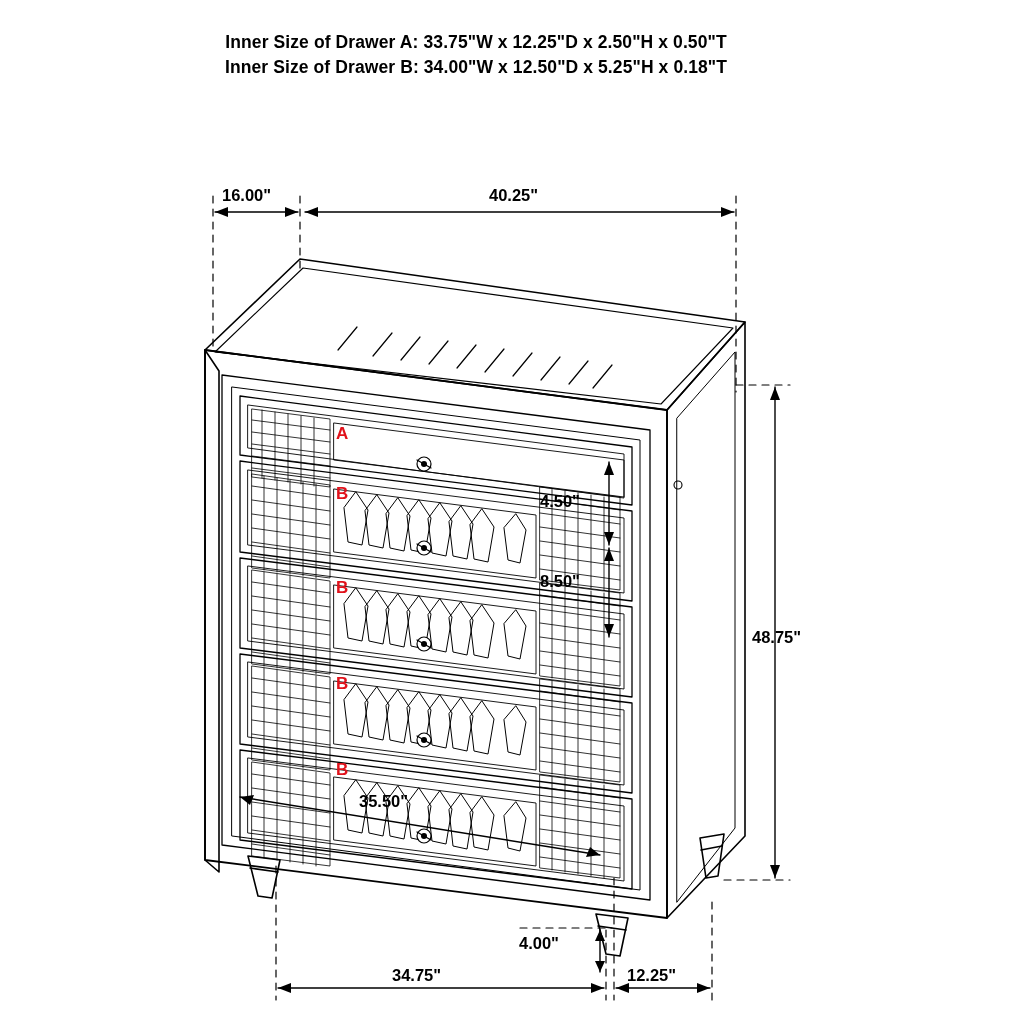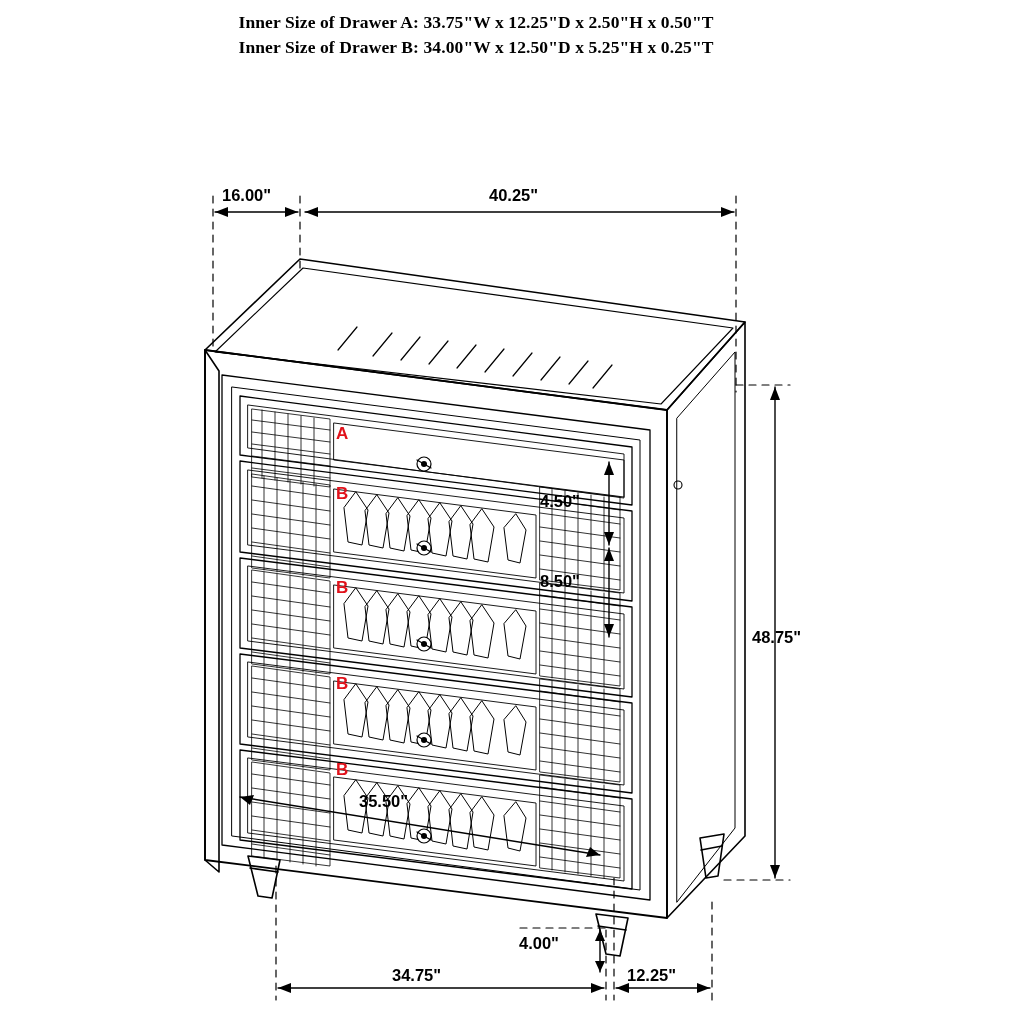--- a/index.html
+++ b/index.html
@@ -15,24 +15,23 @@
     overflow: hidden;
   }
   #stage {
     position: relative;
     width: 1024px;
     height: 1024px;
   }
   .header-block {
     position: absolute;
     left: 0;
-    top: 10px;
+    top: 30px;
     width: 952px;
     text-align: center;
-    font-family: Liberation Serif, serif;
   }
   .header-line {
     font-size: 17.5px;
     font-weight: bold;
     color: #000000;
     line-height: 25px;
     letter-spacing: 0.1px;
     white-space: pre;
   }
   svg#drawing {
@@ -55,21 +54,21 @@
     white-space: nowrap;
   }
 </style>
 </head>
 <body>
 
 <div id="stage">
 
   <div class="header-block">
     <div class="header-line">Inner Size of Drawer A: 33.75"W x 12.25"D x 2.50"H x 0.50"T</div>
-    <div class="header-line">Inner Size of Drawer B: 34.00"W x 12.50"D x 5.25"H x 0.25"T</div>
+    <div class="header-line">Inner Size of Drawer B: 34.00"W x 12.50"D x 5.25"H x 0.18"T</div>
   </div>
 
   <svg id="drawing" width="1024" height="1024" viewBox="0 0 1024 1024">
     <g fill="none" stroke="#000000" stroke-width="1.6" stroke-linejoin="round" stroke-linecap="round">
 
       <g stroke="#000000" stroke-width="1.2" stroke-dasharray="7,6">
 
         <line x1="213" y1="196" x2="213" y2="352"></line>
         <line x1="300" y1="196" x2="300" y2="268"></line>
         <line x1="736" y1="196" x2="736" y2="392"></line>

